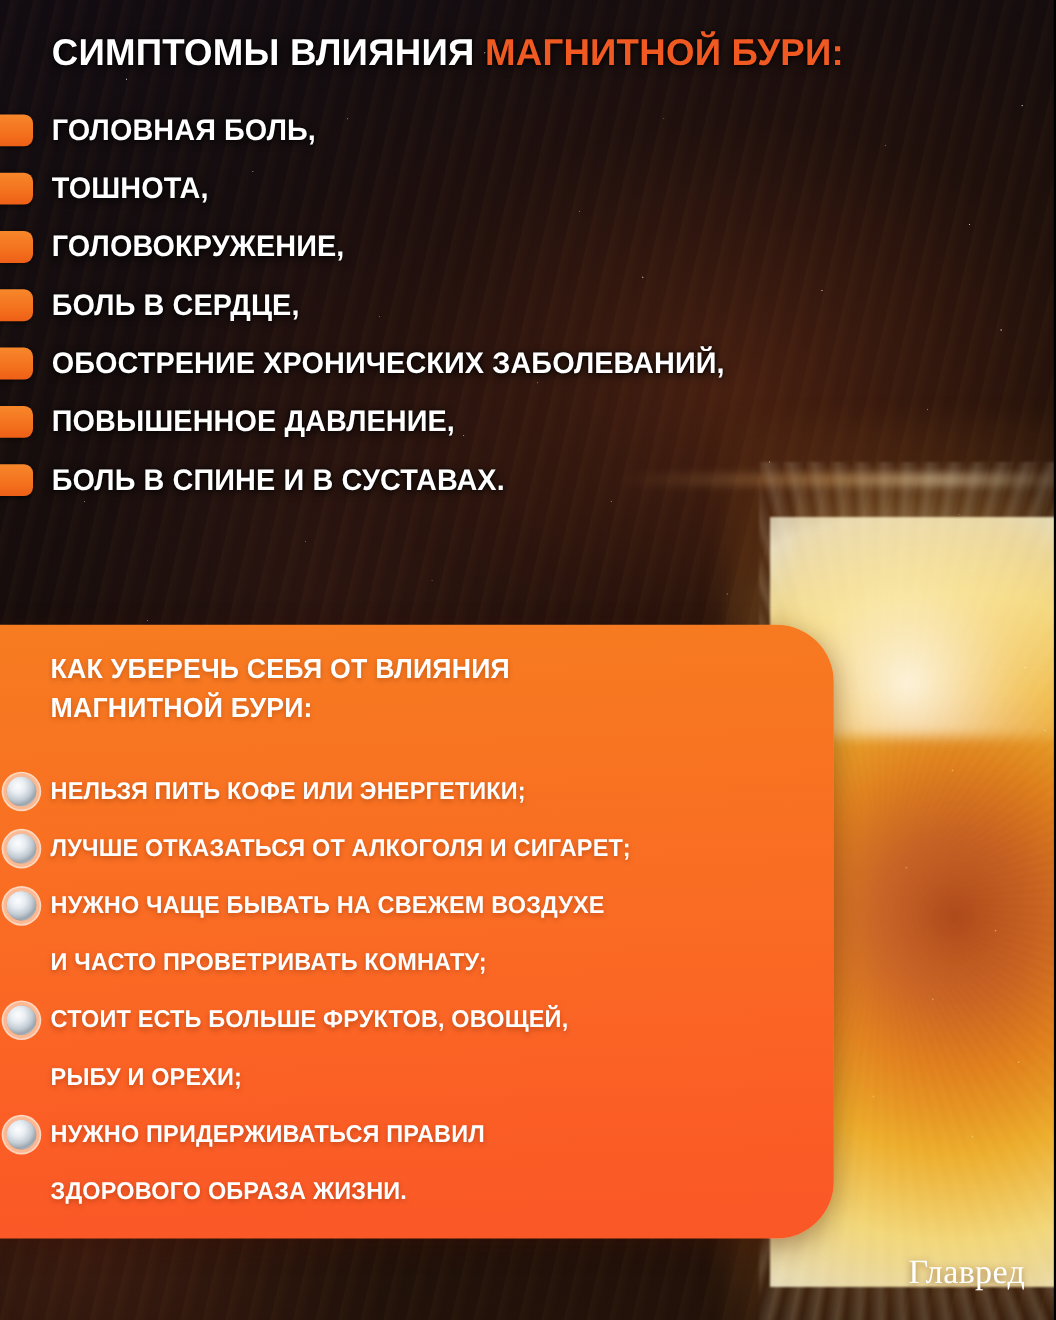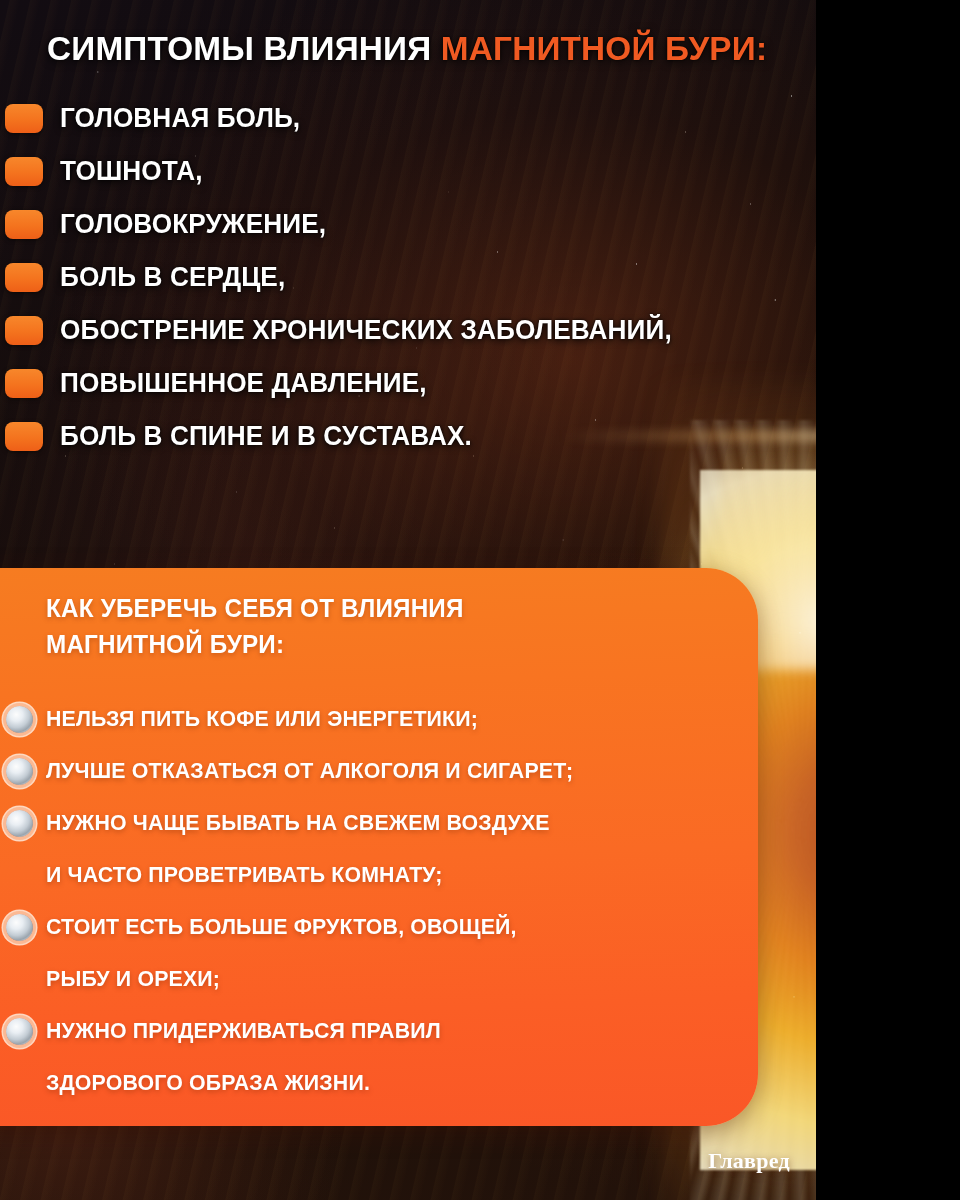--- a/index.html
+++ b/index.html
@@ -2,21 +2,21 @@
 <html><head>
 <meta charset="utf-8">
 <style>
   html, body {
     margin: 0;
     padding: 0;
     background: #000;
   }
   #poster {
     position: relative;
-    width: 816px;
+    width: 958px;
     height: 1200px;
     overflow: hidden;
     font-family: "Liberation Sans", sans-serif;
     background: #0a0608;
   }
 
   
   .bg-base {
     position: absolute;
     inset: 0;
@@ -167,21 +167,20 @@
   }
   .title .t-white { color: #ffffff; }
   .title .t-accent { color: #F05A22; }
 
   
   .symptoms {
     position: absolute;
     left: 0;
     top: 98px;
     width: 940px;
-    margin-left: 13px;
   }
   .symptom-row {
     position: relative;
     height: 53px;
   }
   .sym-marker {
     position: absolute;
     left: -8px;
     top: 6px;
     width: 38px;
@@ -269,22 +268,22 @@
     transform: scaleX(0.97);
     transform-origin: left center;
   }
 
   
   .watermark {
     position: absolute;
     right: 26px;
     bottom: 26px;
     font-family: "Liberation Serif", serif;
-    font-size: 22px;
-    font-weight: 700;
+    font-size: 31px;
+    font-weight: 400;
     color: #ffffff;
     letter-spacing: .3px;
     text-shadow: 0 2px 7px rgba(90,35,0,0.55);
   }
 </style>
 </head>
 <body>
 
 <div id="poster">
 

